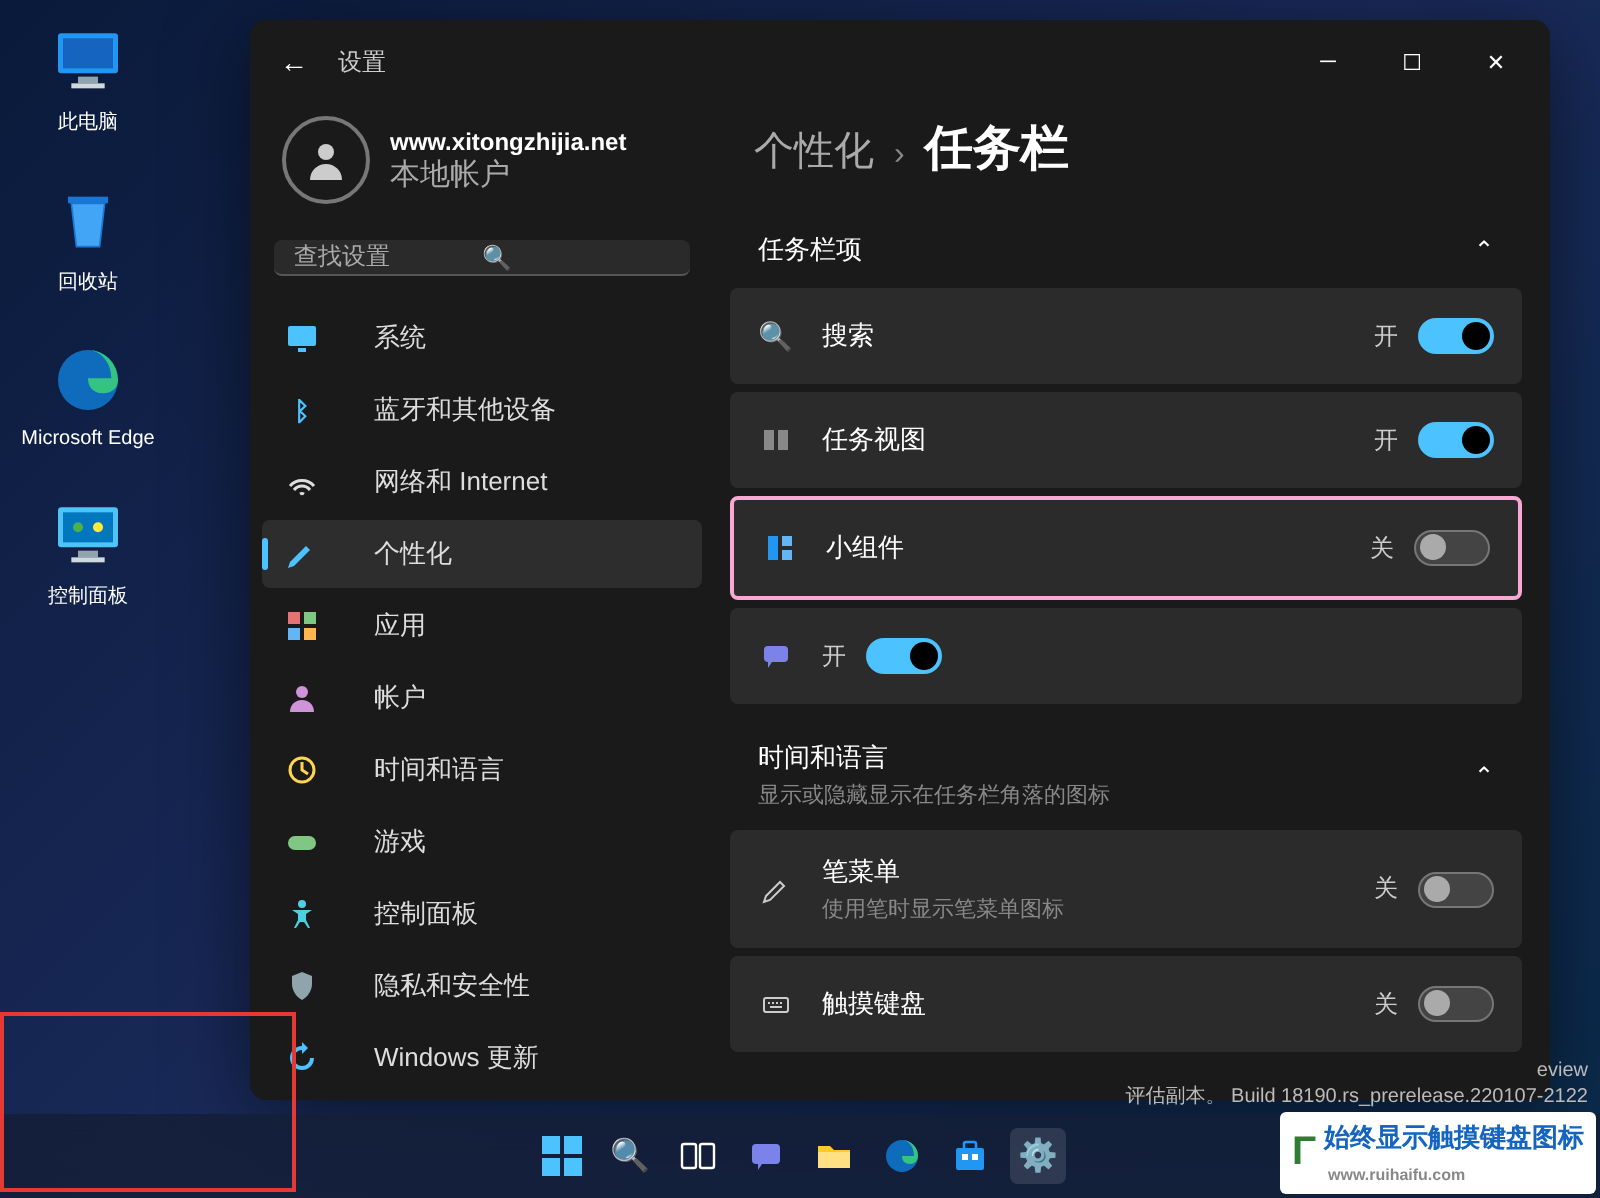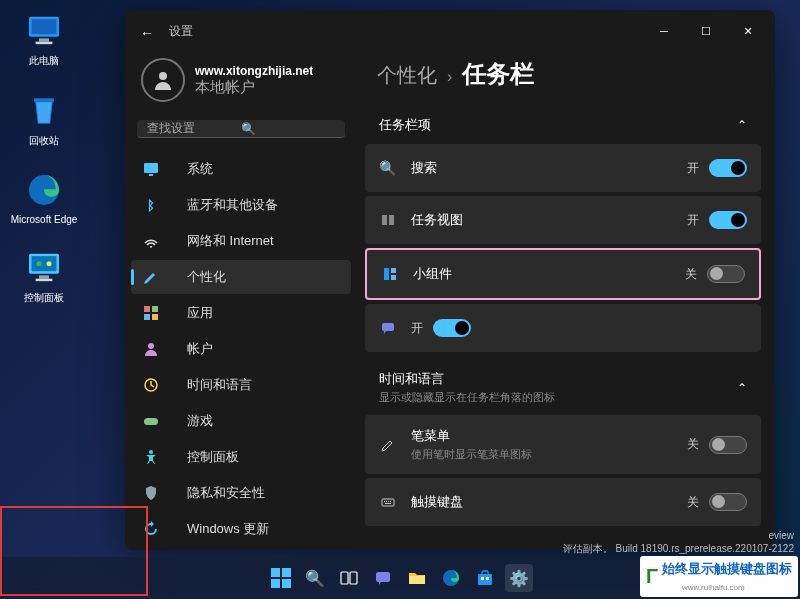--- a/index.html
+++ b/index.html
@@ -80,21 +80,21 @@
 
   
   .red-box-bl { position: absolute; left: 0; bottom: 3px; width: 148px; height: 90px; border: 2px solid #e53935; z-index: 5; }
 
   
   .watermark { position: absolute; right: 6px; bottom: 44px; color: #bbb; font-size: 10px; text-align: right; line-height: 1.3; z-index: 0; }
 
   
   .site-watermark { position: absolute; right: 2px; bottom: 2px; background: #fff; border-radius: 3px; padding: 4px 6px; display: flex; align-items: center; gap: 4px; font-size: 13px; font-weight: 700; color: #1565c0; z-index: 10; }
   .site-watermark .swg { color: #2e7d32; font-size: 20px; font-weight: 900; }
-  .site-watermark .sw-sub { font-size: 8px; color: #888; font-weight: 400; margin-left: 20px; }
+  .site-watermark .sw-sub { font-size: 8px; color: #888; font-weight: 700; margin-left: 2px; }
 </style>
 </head>
 <body>
 
 <div class="desktop-icons">
   <div class="desktop-icon">
     <div class="di-img">
       <svg viewBox="0 0 48 48" width="40" height="40">
           <rect x="6" y="8" width="36" height="24" rx="2" fill="#2196f3"></rect>
           <rect x="9" y="11" width="30" height="18" fill="#1565c0"></rect>

